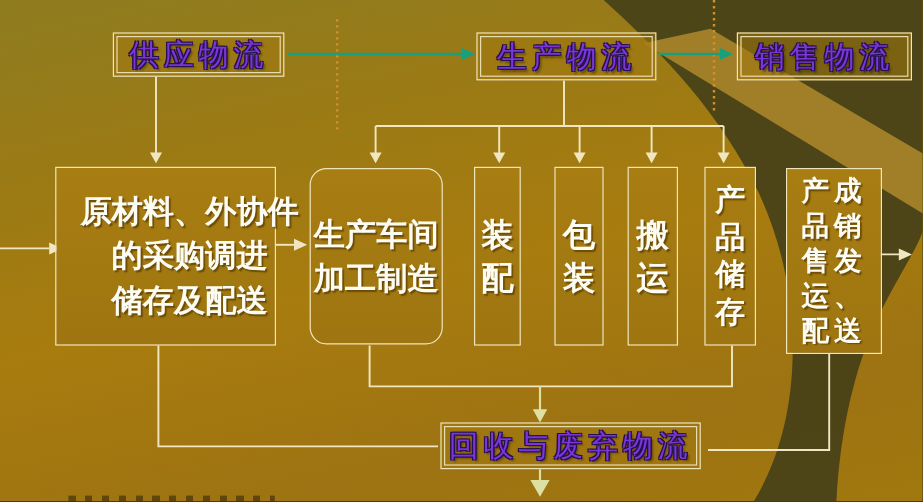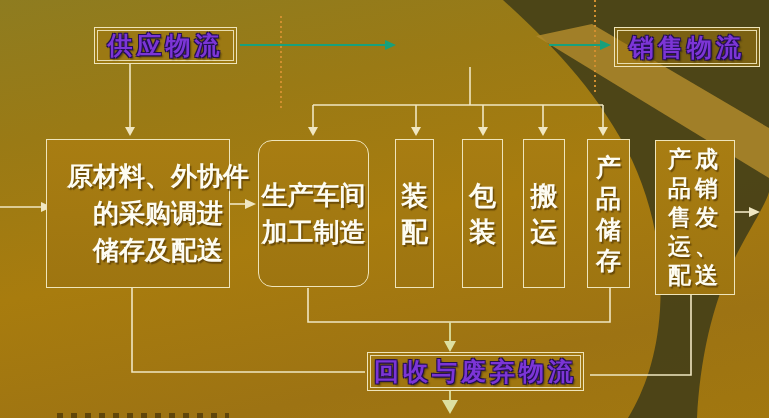--- a/index.html
+++ b/index.html
@@ -11,21 +11,21 @@
   svg{position:absolute;left:0;top:0;pointer-events:none;}
   .bg-svg{z-index:1;} .lines-svg{z-index:3;}
 
   .plabel{
     position:absolute;z-index:4;box-sizing:border-box;
     border:1.5px solid #efe5bb;padding:2px;background:rgba(162,120,14,.55);
   }
   .plabel-inner{
     box-sizing:border-box;width:100%;height:100%;border:1px solid #e8ddb0;
     display:flex;align-items:center;justify-content:center;
-    font-weight:bold;font-size:25px;letter-spacing:4px;color:#7c35d6;
+    font-weight:normal;font-size:25px;letter-spacing:4px;color:#7c35d6;
     text-shadow:-1px -1px 0 #231052,1px -1px 0 #231052,-1px 1px 0 #231052,1px 1px 0 #231052,2px 2px 2px rgba(0,0,0,.45);
     white-space:nowrap;
   }
   .pbox{
     position:absolute;z-index:4;box-sizing:border-box;
     border:1.5px solid #efe5bb;background:linear-gradient(180deg,#a87d12,#9e7510);
     display:flex;flex-direction:column;align-items:center;justify-content:center;
     color:#fdfcf2;font-weight:bold;text-align:center;
     text-shadow:1.5px 1.5px 1px rgba(70,45,0,.6);
   }
@@ -94,20 +94,23 @@
     </g>
     <g fill="#dde0a2">
       <polygon points="450,352 444,341 456,341"></polygon>
       <polygon points="450,414 442,400 458,400"></polygon>
     </g>
   </svg>
 
   <div class="plabel" style="left:94px;top:27px;width:143px;height:37px;">
     <div class="plabel-inner">供应物流</div>
   </div>
+  <div class="plabel" style="left:397px;top:27px;width:150px;height:40px;">
+    <div class="plabel-inner">生产物流</div>
+  </div>
   <div class="plabel" style="left:614px;top:27px;width:146px;height:40px;text-align:center;">
     <div class="plabel-inner">销售物流</div>
   </div>
   <div class="plabel" style="left:367px;top:352px;width:217px;height:39px;">
     <div class="plabel-inner">回收与废弃物流</div>
   </div>
 
   <div class="pbox big" style="left:46px;top:139px;width:184px;height:149px;padding-left:40px;">
     <span class="pline">原材料、外协件</span>
     <span class="pline">的采购调进</span>

